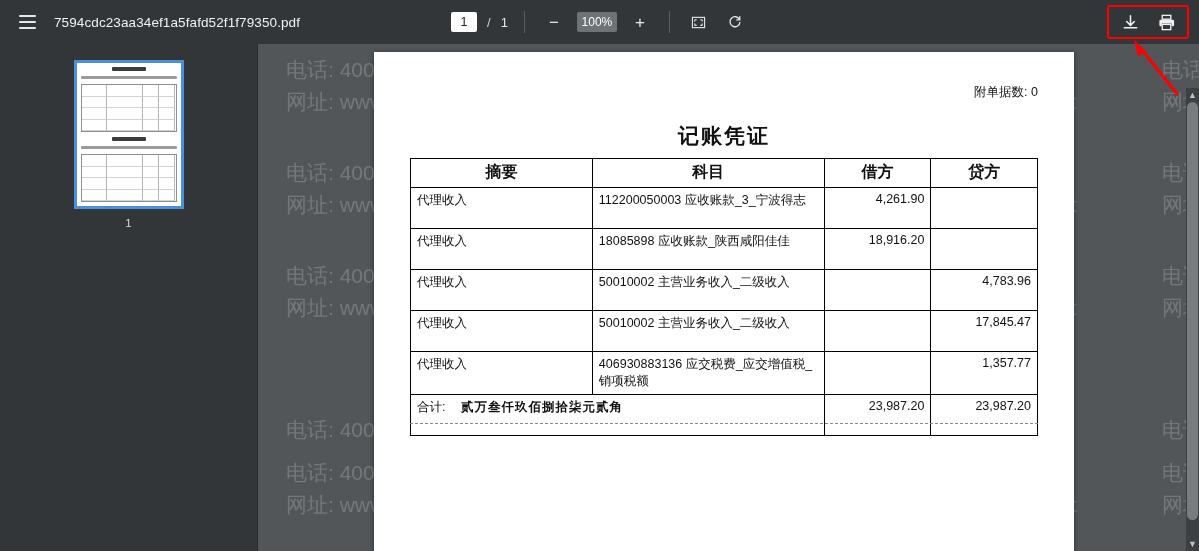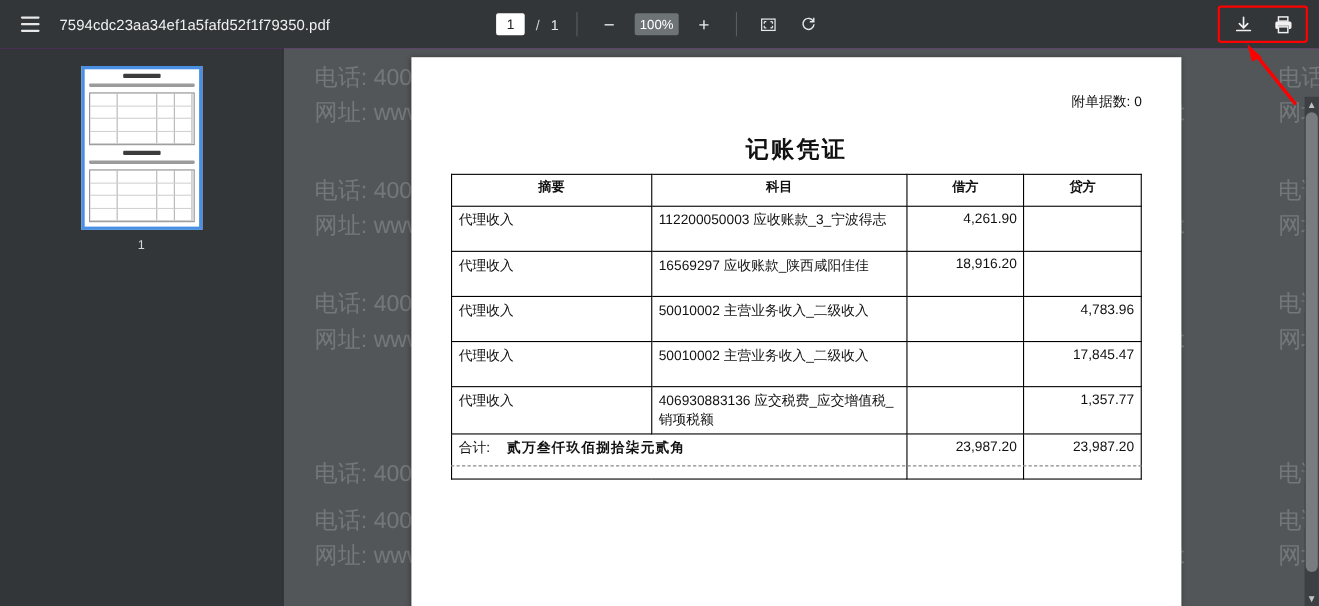--- a/index.html
+++ b/index.html
@@ -6,21 +6,21 @@
     margin: 0;
     padding: 0;
     background: #525659;
     font-family: "Liberation Sans", sans-serif;
   }
   #app {
     position: relative;
     width: 1199px;
     height: 551px;
     overflow: hidden;
-    background: #a21caf;
+    background: #f0abfc;
   }
 
   
   .toolbar {
     position: absolute;
     top: 0; left: 0;
     width: 1199px;
     height: 44px;
     background: #323639;
     display: flex;
@@ -231,21 +231,21 @@
     font-size: 12.5px;
   }
   table.voucher th, table.voucher td {
     border: 1px solid #000;
     padding: 4px 6px;
     vertical-align: top;
   }
   table.voucher th {
     text-align: center;
     font-weight: bold;
-    font-size: 12px;
+    font-size: 16px;
     height: 22px;
     padding: 3px 6px;
   }
   .col-summary { width: 29%; }
   .col-subject { width: 37%; }
   .col-debit { width: 17%; }
   .col-credit { width: 17%; }
   table.voucher td.num {
     text-align: right;
     font-family: "Liberation Sans", sans-serif;
@@ -479,21 +479,21 @@
           </thead>
           <tbody>
             <tr>
               <td>代理收入</td>
               <td>112200050003 应收账款_3_宁波得志</td>
               <td class="num">4,261.90</td>
               <td class="num"></td>
             </tr>
             <tr>
               <td>代理收入</td>
-              <td>16569297 应收账款_陕西咸阳佳佳</td>
+              <td>18085898 应收账款_陕西咸阳佳佳</td>
               <td class="num">18,916.20</td>
               <td class="num"></td>
             </tr>
             <tr>
               <td>代理收入</td>
               <td>50010002 主营业务收入_二级收入</td>
               <td class="num"></td>
               <td class="num">4,783.96</td>
             </tr>
             <tr>

